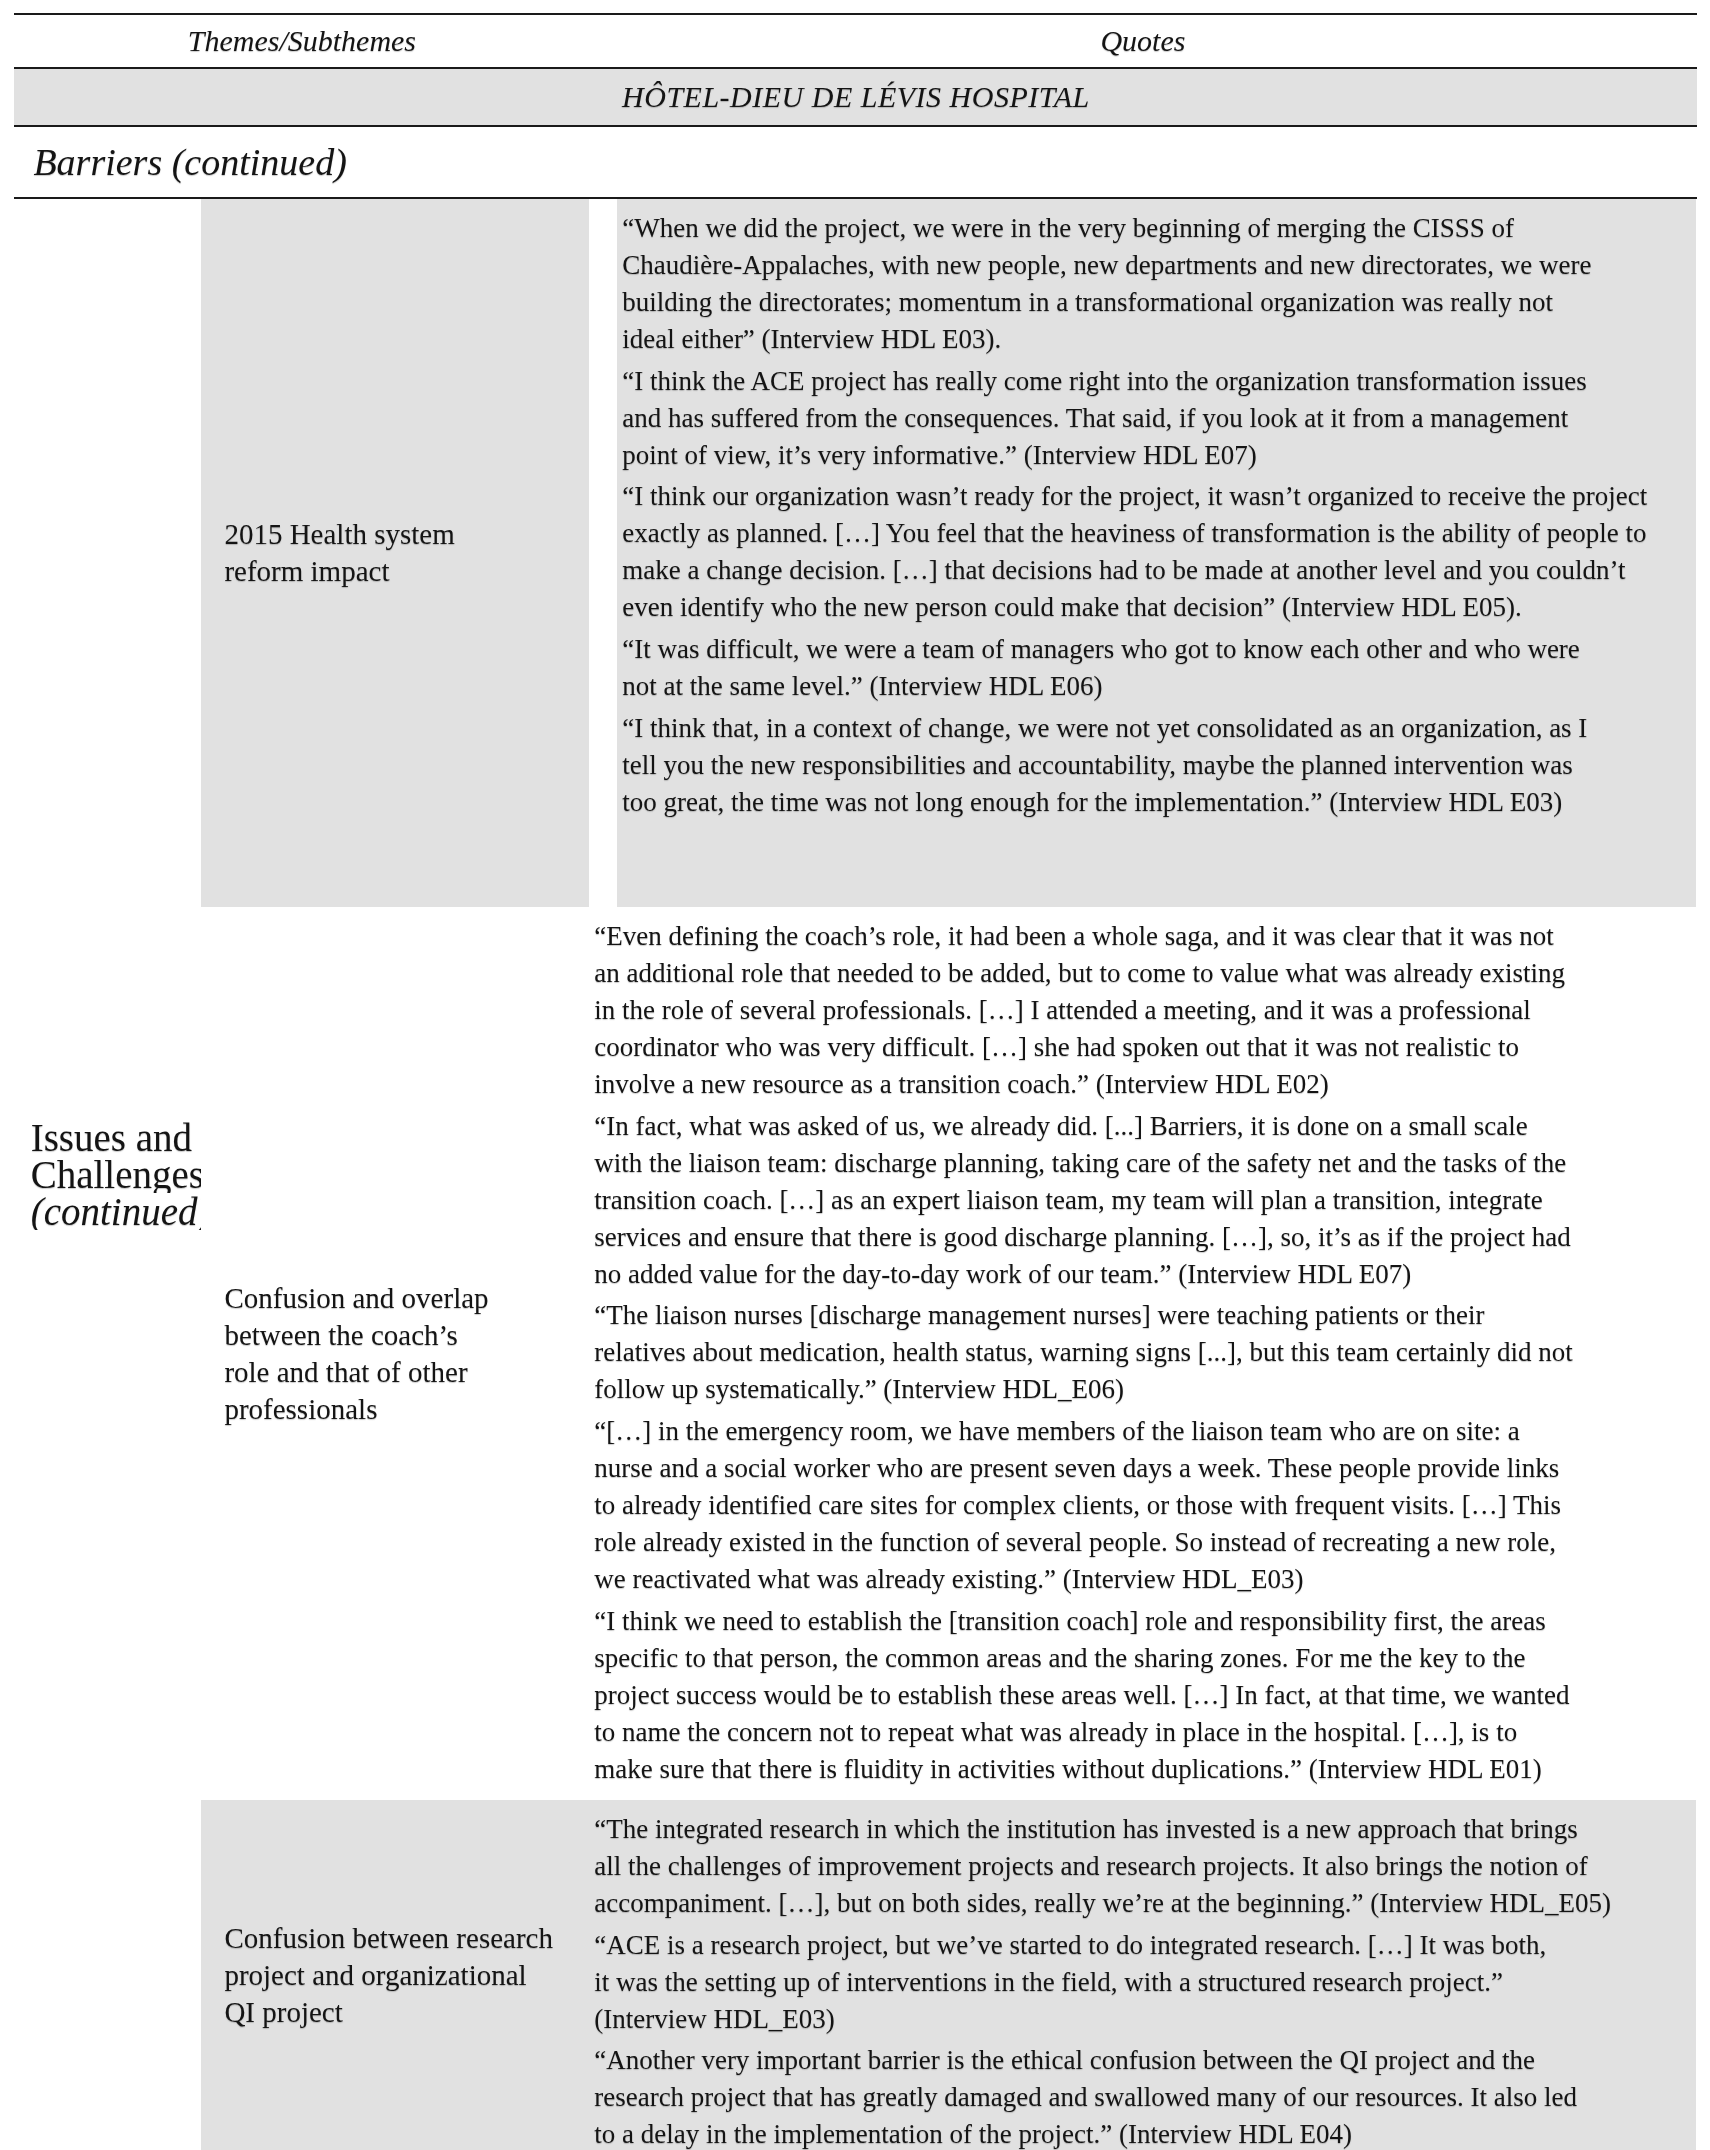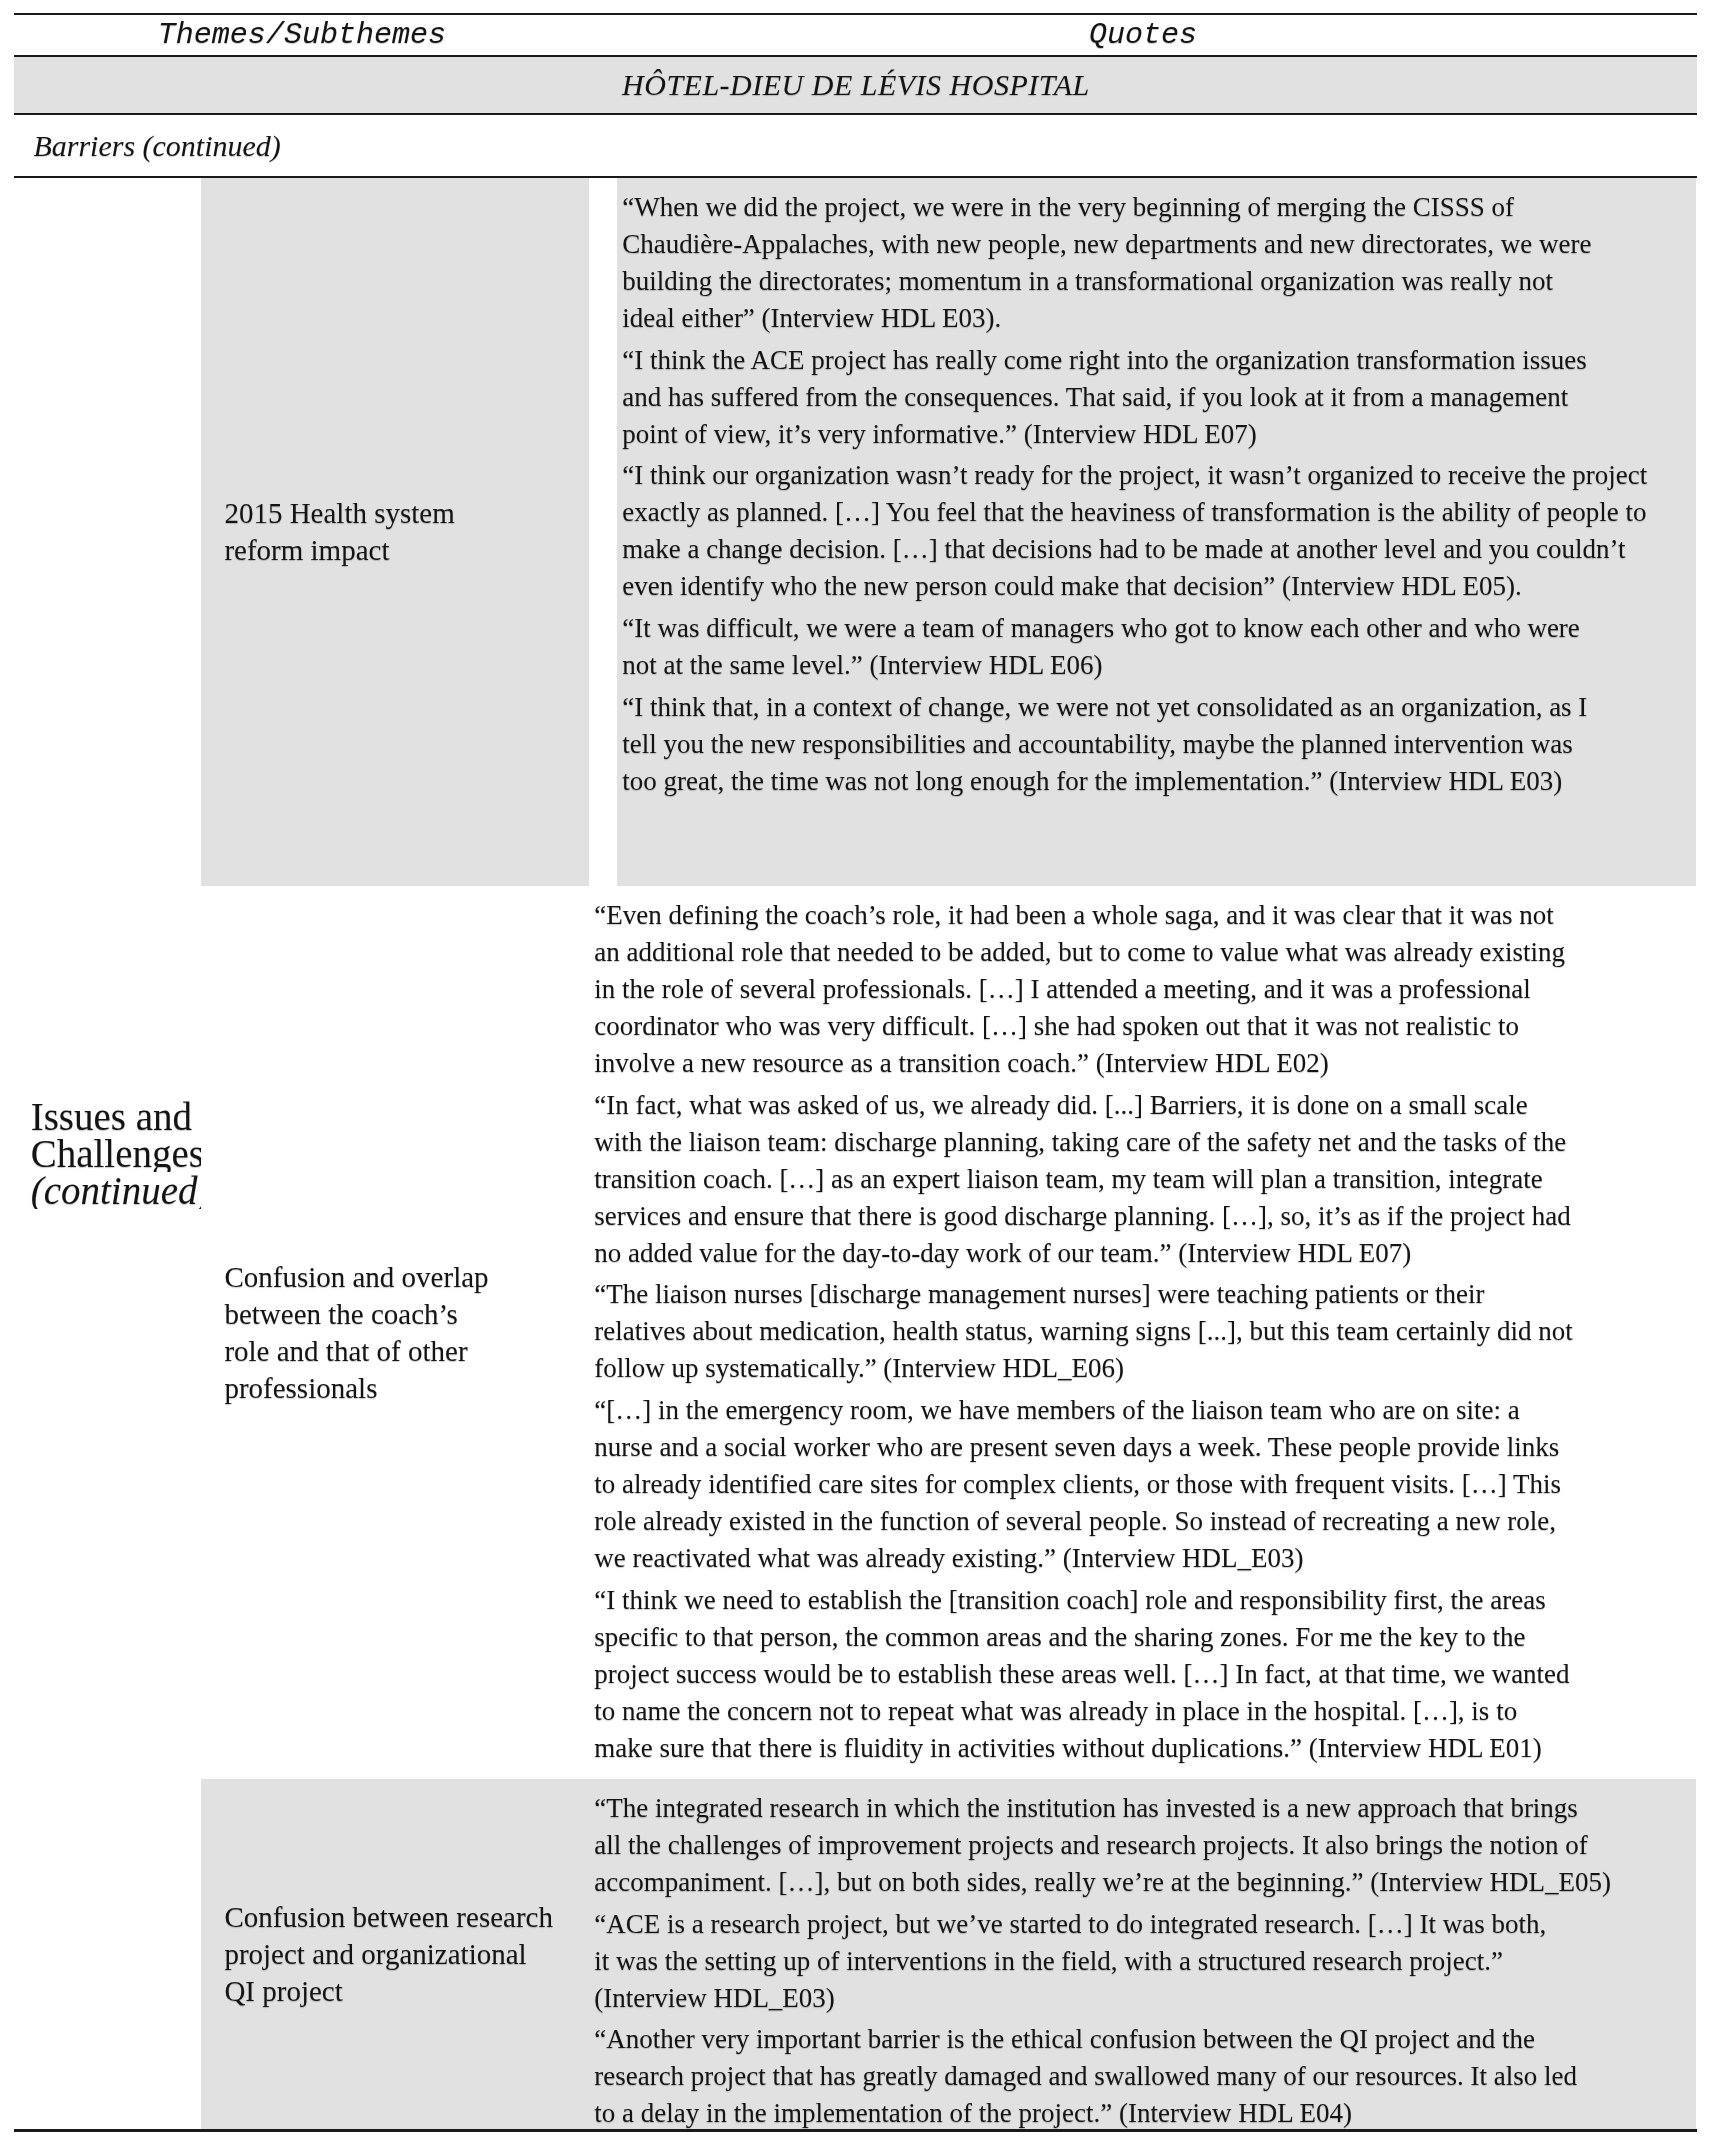--- a/index.html
+++ b/index.html
@@ -15,23 +15,22 @@
   .table {
     position: absolute;
     left: 14.4px;
     top: 13.4px;
     width: 1683px;
     border-top: 2.9px solid #1a1a1a;
   }
   .header-row {
     display: grid;
     grid-template-columns: 575px 1107px;
-    height: 40px;
+    height: 52px;
     align-items: center;
-    font-family: Liberation Mono, monospace;
   }
   .hcell {
     text-align: center;
     font-style: italic;
     font-size: 30px;
   }
   .banner-row {
     box-sizing: border-box;
     height: 60px;
     background: var(--shade);
@@ -39,26 +38,26 @@
     border-bottom: 2.4px solid #1a1a1a;
     display: flex;
     align-items: center;
     justify-content: center;
     font-style: italic;
     font-size: 30px;
     letter-spacing: 0.5px;
   }
   .barriers-row {
     box-sizing: border-box;
-    height: 63px;
+    height: 72px;
     display: flex;
     align-items: center;
     padding-left: 19px;
     font-style: italic;
-    font-size: 30px;
+    font-size: 38px;
     border-bottom: 2.4px solid #1a1a1a;
   }
   .tbody {
     display: grid;
     grid-template-columns: 187px 388px 1107px;
     grid-template-rows: 708px 893px 350px;
     border-bottom: 3.4px solid #1a1a1a;
   }
   .theme-cell {
     grid-column: 1;

